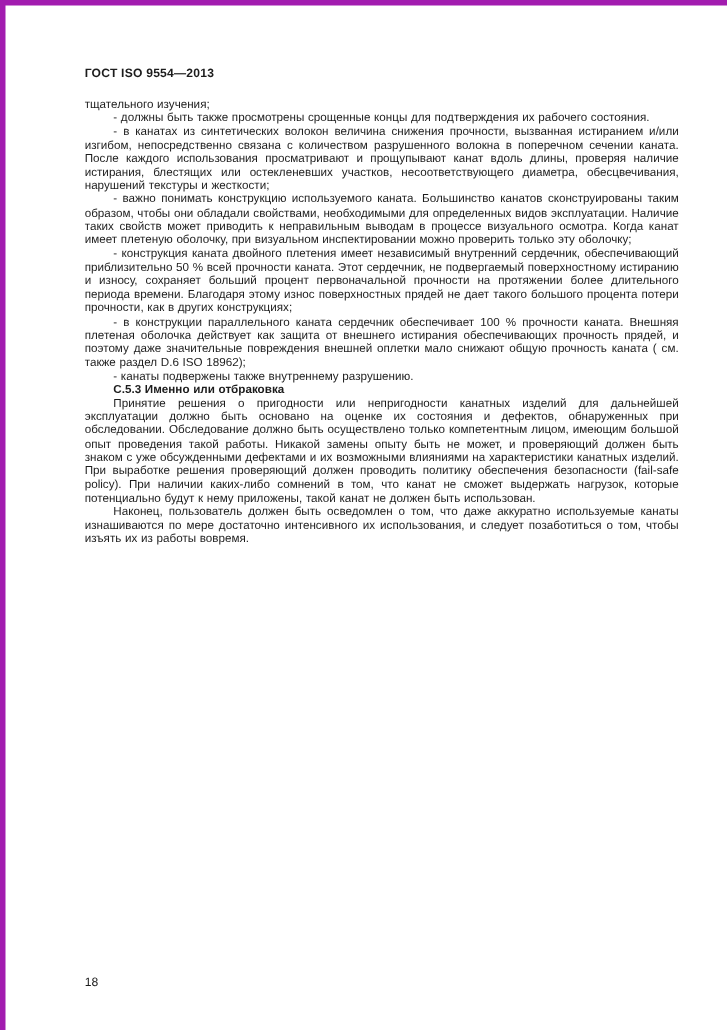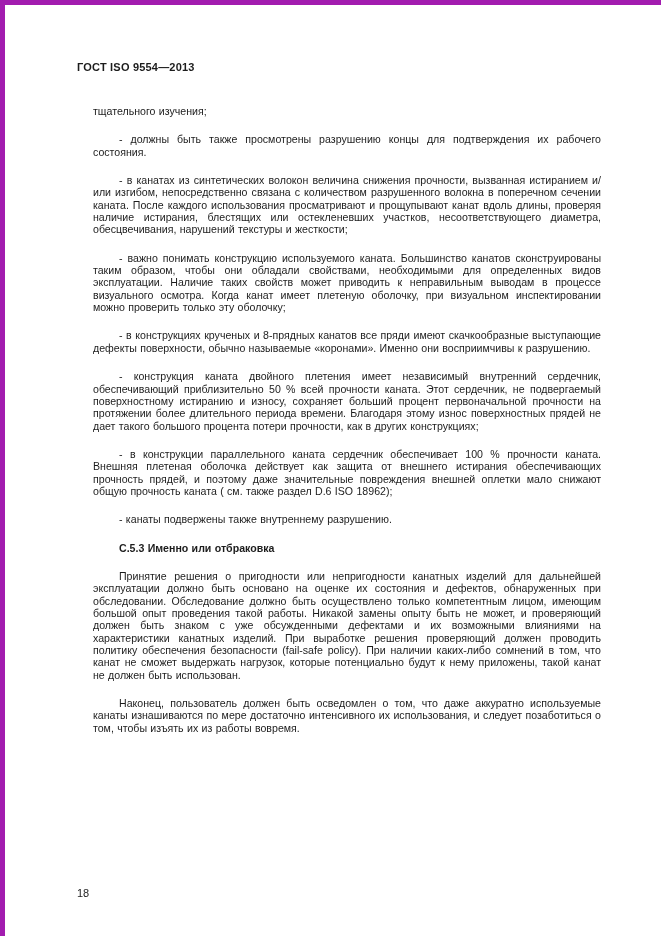--- a/index.html
+++ b/index.html
@@ -31,21 +31,21 @@
   .doc-content {
     position: absolute;
     top: 84px;
     left: 72px;
     width: 540px;
     font-size: 10.6px;
     line-height: 12.35px;
     text-align: justify;
   }
   .doc-content p {
-    margin: 16px;
+    margin: 0;
     padding: 0;
     text-indent: 26px;
     word-spacing: 0.4px;
   }
   .doc-content p.no-indent {
     text-indent: 0;
   }
   .doc-content p.heading {
     font-weight: bold;
   }
@@ -59,24 +59,23 @@
 </style>
 </head>
 <body>
 
 <div class="page">
 
   <div class="doc-header">ГОСТ ISO 9554—2013</div>
 
   <div class="doc-content">
     <p class="no-indent">тщательного изучения;</p>
-    <p>- должны быть также просмотрены разрушению концы для подтверждения их рабочего состояния.</p>
+    <p>- должны быть также просмотрены срощенные концы для подтверждения их рабочего состояния.</p>
     <p>- в канатах из синтетических волокон величина снижения прочности, вызванная истиранием и/или изгибом, непосредственно связана с количеством разрушенного волокна в поперечном сечении каната. После каждого использования просматривают и прощупывают канат вдоль длины, проверяя наличие истирания, блестящих или остекленевших участков, несоответствующего диаметра, обесцвечивания, нарушений текстуры и жесткости;</p>
     <p>- важно понимать конструкцию используемого каната. Большинство канатов сконструированы таким образом, чтобы они обладали свойствами, необходимыми для определенных видов эксплуатации. Наличие таких свойств может приводить к неправильным выводам в процессе визуального осмотра. Когда канат имеет плетеную оболочку, при визуальном инспектировании можно проверить только эту оболочку;</p>
-    <p>- в конструкциях крученых и 8-прядных канатов все пряди имеют скачкообразные выступающие дефекты поверхности, обычно называемые «коронами». Именно они восприимчивы к разрушению.</p>
     <p>- конструкция каната двойного плетения имеет независимый внутренний сердечник, обеспечивающий приблизительно 50 % всей прочности каната. Этот сердечник, не подвергаемый поверхностному истиранию и износу, сохраняет больший процент первоначальной прочности на протяжении более длительного периода времени. Благодаря этому износ поверхностных прядей не дает такого большого процента потери прочности, как в других конструкциях;</p>
     <p>- в конструкции параллельного каната сердечник обеспечивает 100 % прочности каната. Внешняя плетеная оболочка действует как защита от внешнего истирания обеспечивающих прочность прядей, и поэтому даже значительные повреждения внешней оплетки мало снижают общую прочность каната ( см. также раздел D.6 ISO 18962);</p>
     <p>- канаты подвержены также внутреннему разрушению.</p>
     <p class="heading">С.5.3 Именно или отбраковка</p>
     <p>Принятие решения о пригодности или непригодности канатных изделий для дальнейшей эксплуатации должно быть основано на оценке их состояния и дефектов, обнаруженных при обследовании. Обследование должно быть осуществлено только компетентным лицом, имеющим большой опыт проведения такой работы. Никакой замены опыту быть не может, и проверяющий должен быть знаком с уже обсужденными дефектами и их возможными влияниями на характеристики канатных изделий. При выработке решения проверяющий должен проводить политику обеспечения безопасности (fail-safe policy). При наличии каких-либо сомнений в том, что канат не сможет выдержать нагрузок, которые потенциально будут к нему приложены, такой канат не должен быть использован.</p>
     <p>Наконец, пользователь должен быть осведомлен о том, что даже аккуратно используемые канаты изнашиваются по мере достаточно интенсивного их использования, и следует позаботиться о том, чтобы изъять их из работы вовремя.</p>
   </div>
 
   <div class="page-number">18</div>
 

